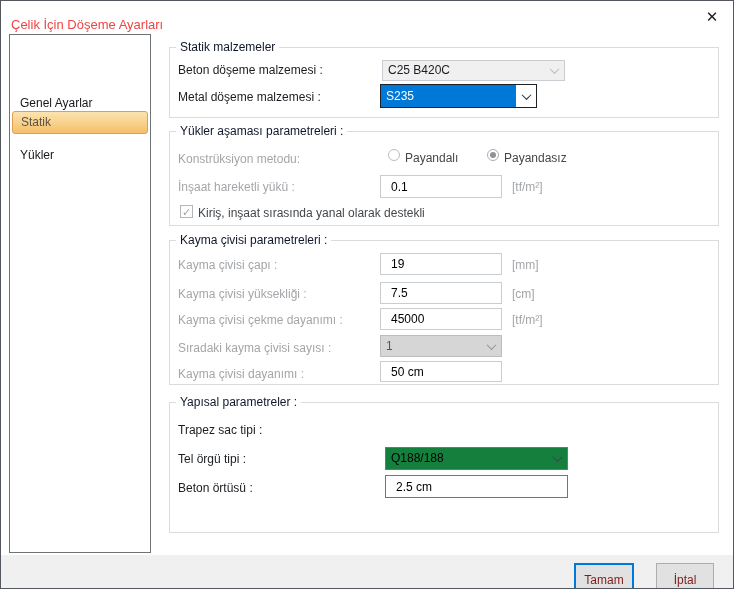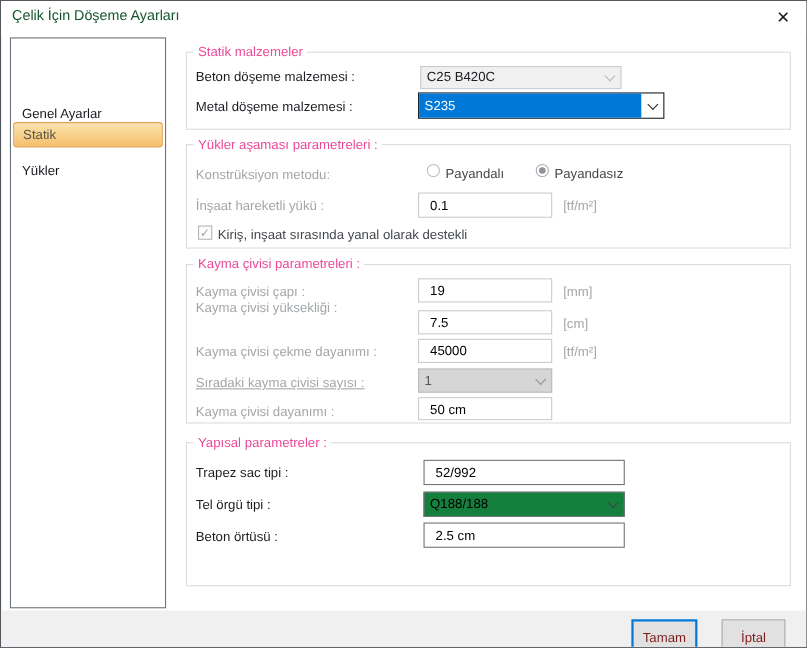--- a/index.html
+++ b/index.html
@@ -4,36 +4,36 @@
 <style>
   * { margin:0; padding:0; box-sizing:border-box; }
   html,body { background:#c9c9c9; }
   body { font-family:"Liberation Sans","DejaVu Sans",sans-serif; font-size:12px; color:#1a1d21; }
   .dialog {
     position:relative; width:734px; height:589px; background:#ffffff;
     border:1px solid #53575e; overflow:hidden;
   }
   
   .titlebar { position:absolute; left:0; top:0; width:100%; height:31px; background:#ffffff; }
-  .title-text { position:absolute; left:10px; top:5px; font-size:13px; color:#14532d; white-space:nowrap; }
+  .title-text { position:absolute; left:10px; top:16px; font-size:13px; color:#ef4444; white-space:nowrap; }
   .close-btn { position:absolute; right:8px; top:4px; width:26px; height:24px; text-align:center;
                line-height:24px; font-size:15px; color:#1b1b1b; cursor:pointer; }
   
   .sidebar { position:absolute; left:8px; top:33px; width:142px; height:519px;
              background:#ffffff; border:1px solid #6e7378; }
   .side-item { position:absolute; left:2px; width:136px; height:23px; line-height:23px;
                padding-left:8px; color:#16191d; cursor:pointer;margin-top:48px; }
   .side-item.selected {
     background:linear-gradient(to bottom,#fbe3b0 0%,#f8d490 45%,#f5be6b 100%);
     border:1px solid #dfa051; border-radius:3px; color:#5b5348; line-height:21px;
   }
   
   .group { position:absolute; left:168px; width:550px; border:1px solid #dcdcdc; background:#fff; }
   .group-title { position:absolute; top:-8px; left:6px; background:#ffffff; padding:0 4px;
-                 color:#ec4899; white-space:nowrap; }
+                 color:#0f172a; white-space:nowrap; }
   .lbl  { position:absolute; left:8px; white-space:nowrap; color:#1a1d21; }
   .lbl-dis { color:#a3a6a9; }
   .unit { position:absolute; left:342px; color:#a3a6a9; white-space:nowrap; }
   
   .tbox { position:absolute; height:22px; border:1px solid #c9cdd1; background:#fff;
           font-family:inherit; font-size:12px; color:#000; padding:0 10px; outline:none; }
   .tbox-dark { border-color:#70757a; }
   .combo { position:absolute; display:flex; align-items:stretch; border:1px solid #c9cdd1;
            background:#f0f0f0; cursor:default; }
   .combo-text { flex:1; line-height:19px; padding-left:5px; color:#1a1d21; overflow:hidden; white-space:nowrap; }
@@ -84,21 +84,21 @@
   <div class="group" style="top:46px; height:71px;">
     <span class="group-title">Statik malzemeler</span>
     <span class="lbl" style="top:15px;">Beton döşeme malzemesi :</span>
     <div class="combo" style="left:212px; top:12px; width:183px; height:21px;">
       <span class="combo-text">C25 B420C</span>
       <span class="combo-btn">
           <i class="chev"></i>
         </span>
     </div>
     <span class="lbl" style="top:42px;">Metal döşeme malzemesi :</span>
-    <div class="combo combo-focused" style="left:210px; top:36px; width:224px; height:24px;">
+    <div class="combo combo-focused" style="left:210px; top:36px; width:157px; height:24px;">
       <span class="combo-text">S235</span>
       <span class="combo-btn">
           <i class="chev"></i>
         </span>
     </div>
   </div>
 
   <div class="group" style="top:130px; height:95px;">
     <span class="group-title">Yükler aşaması parametreleri :</span>
     <span class="lbl lbl-dis" style="top:20px;">Konstrüksiyon metodu:</span>
@@ -113,45 +113,44 @@
     <span class="cblabel" style="left:28px; top:74px;">Kiriş, inşaat sırasında yanal olarak destekli</span>
   </div>
 
   <div class="group" style="top:239px; height:145px;">
     <span class="group-title">Kayma çivisi parametreleri :</span>
 
     <span class="lbl lbl-dis" style="top:17px;">Kayma çivisi çapı :</span>
     <input class="tbox" style="left: 210px; top: 12px; width: 122px;" value="19">
     <span class="unit" style="top:17px;">[mm]</span>
 
-    <span class="lbl lbl-dis" style="top:32px;">Kayma çivisi yüksekliği :</span>
+    <span class="lbl lbl-dis" style="top:46px;">Kayma çivisi yüksekliği :</span>
     <input class="tbox" style="left: 210px; top: 41px; width: 122px;" value="7.5">
     <span class="unit" style="top:46px;">[cm]</span>
 
     <span class="lbl lbl-dis" style="top:72px;">Kayma çivisi çekme dayanımı :</span>
     <input class="tbox" style="left: 210px; top: 67px; width: 122px;" value="45000">
     <span class="unit" style="top:72px;">[tf/m²]</span>
 
-    <span class="lbl lbl-dis" style="top:100px;text-decoration:underline;">Sıradaki kayma çivisi sayısı :</span>
+    <span class="lbl lbl-dis" style="top:100px;">Sıradaki kayma çivisi sayısı :</span>
     <div class="combo combo-gray" style="left:210px; top:94px; width:122px; height:22px;">
       <span class="combo-text">1</span>
       <span class="combo-btn">
           <i class="chev"></i>
         </span>
     </div>
 
     <span class="lbl lbl-dis" style="top:126px;">Kayma çivisi dayanımı :</span>
     <input class="tbox" style="left: 210px; top: 120px; width: 122px; height: 21px;" value="50 cm">
   </div>
 
   <div class="group" style="top:401px; height:131px;">
     <span class="group-title">Yapısal parametreler :</span>
 
     <span class="lbl" style="top:20px;">Trapez sac tipi :</span>
-    <input class="tbox tbox-dark" style="left: 215px; top: 15px; width: 183px; height: 23px;" value="52/992">
 
     <span class="lbl" style="top:49px;">Tel örgü tipi :</span>
     <div class="combo combo-enabled" style="left:215px; top:44px; width:183px; height:23px;">
       <span class="combo-text">Q188/188</span>
       <span class="combo-btn">
           <i class="chev"></i>
         </span>
     </div>
 
     <span class="lbl" style="top:78px;">Beton örtüsü :</span>

